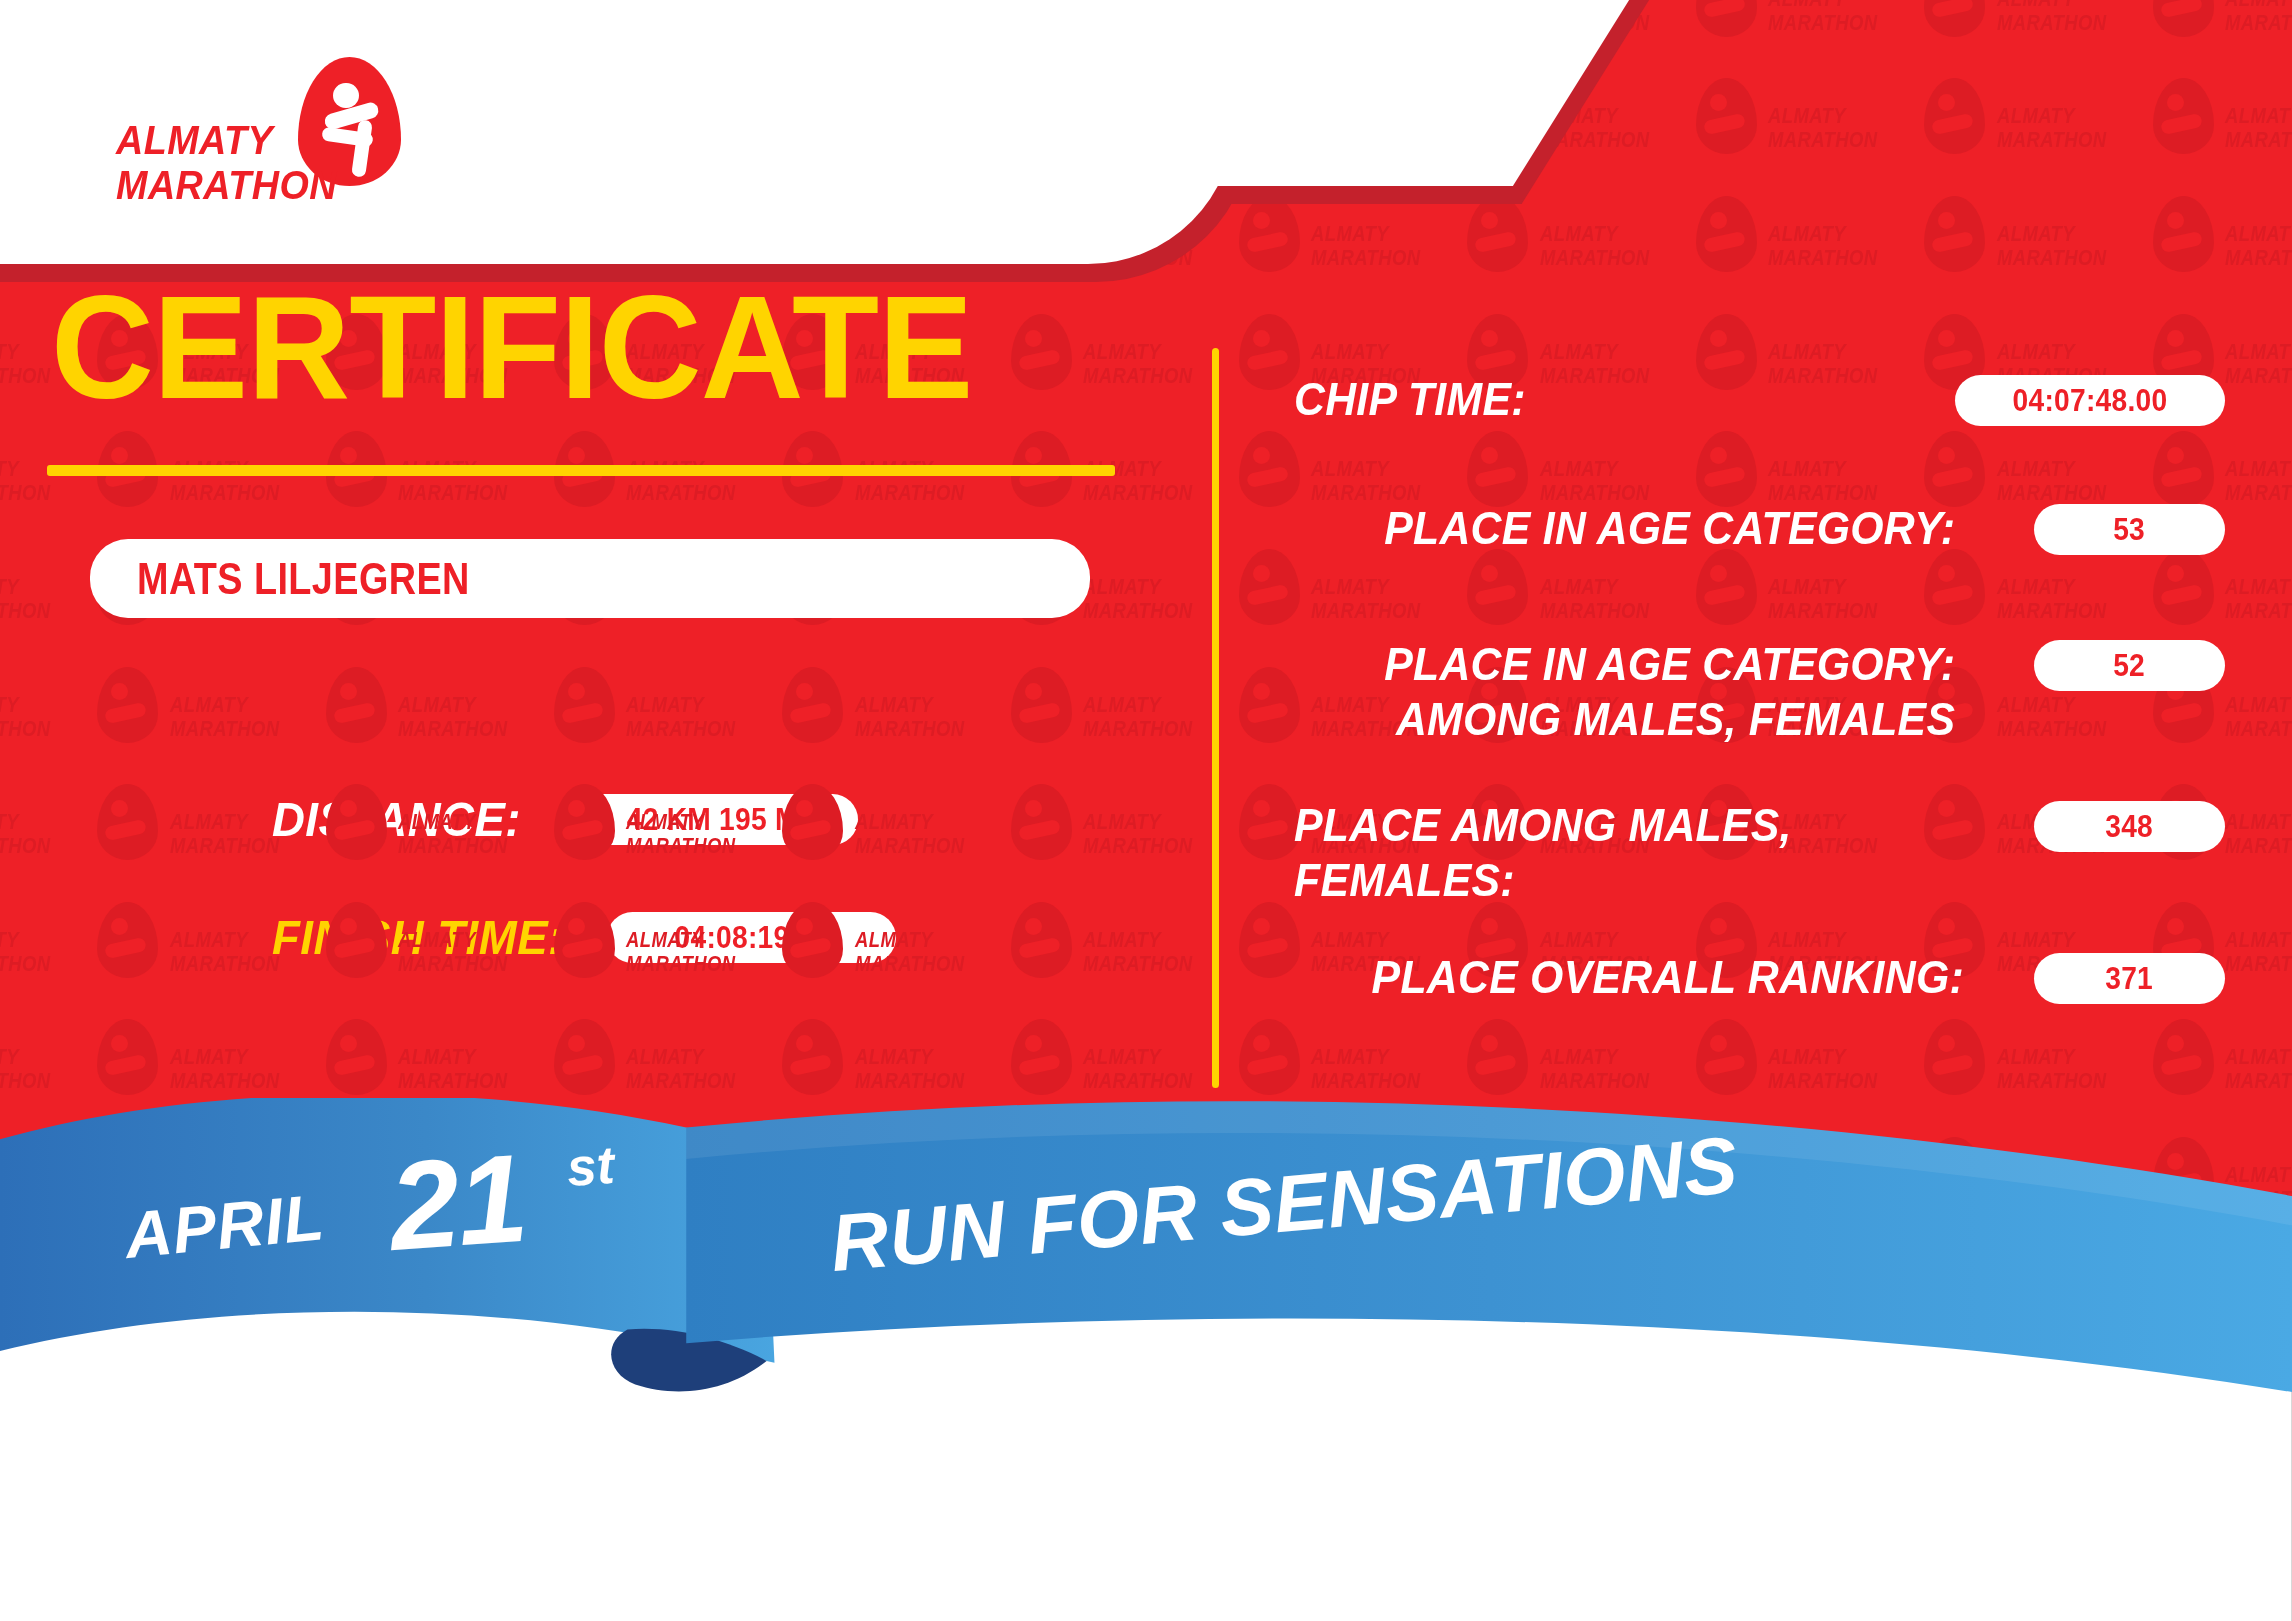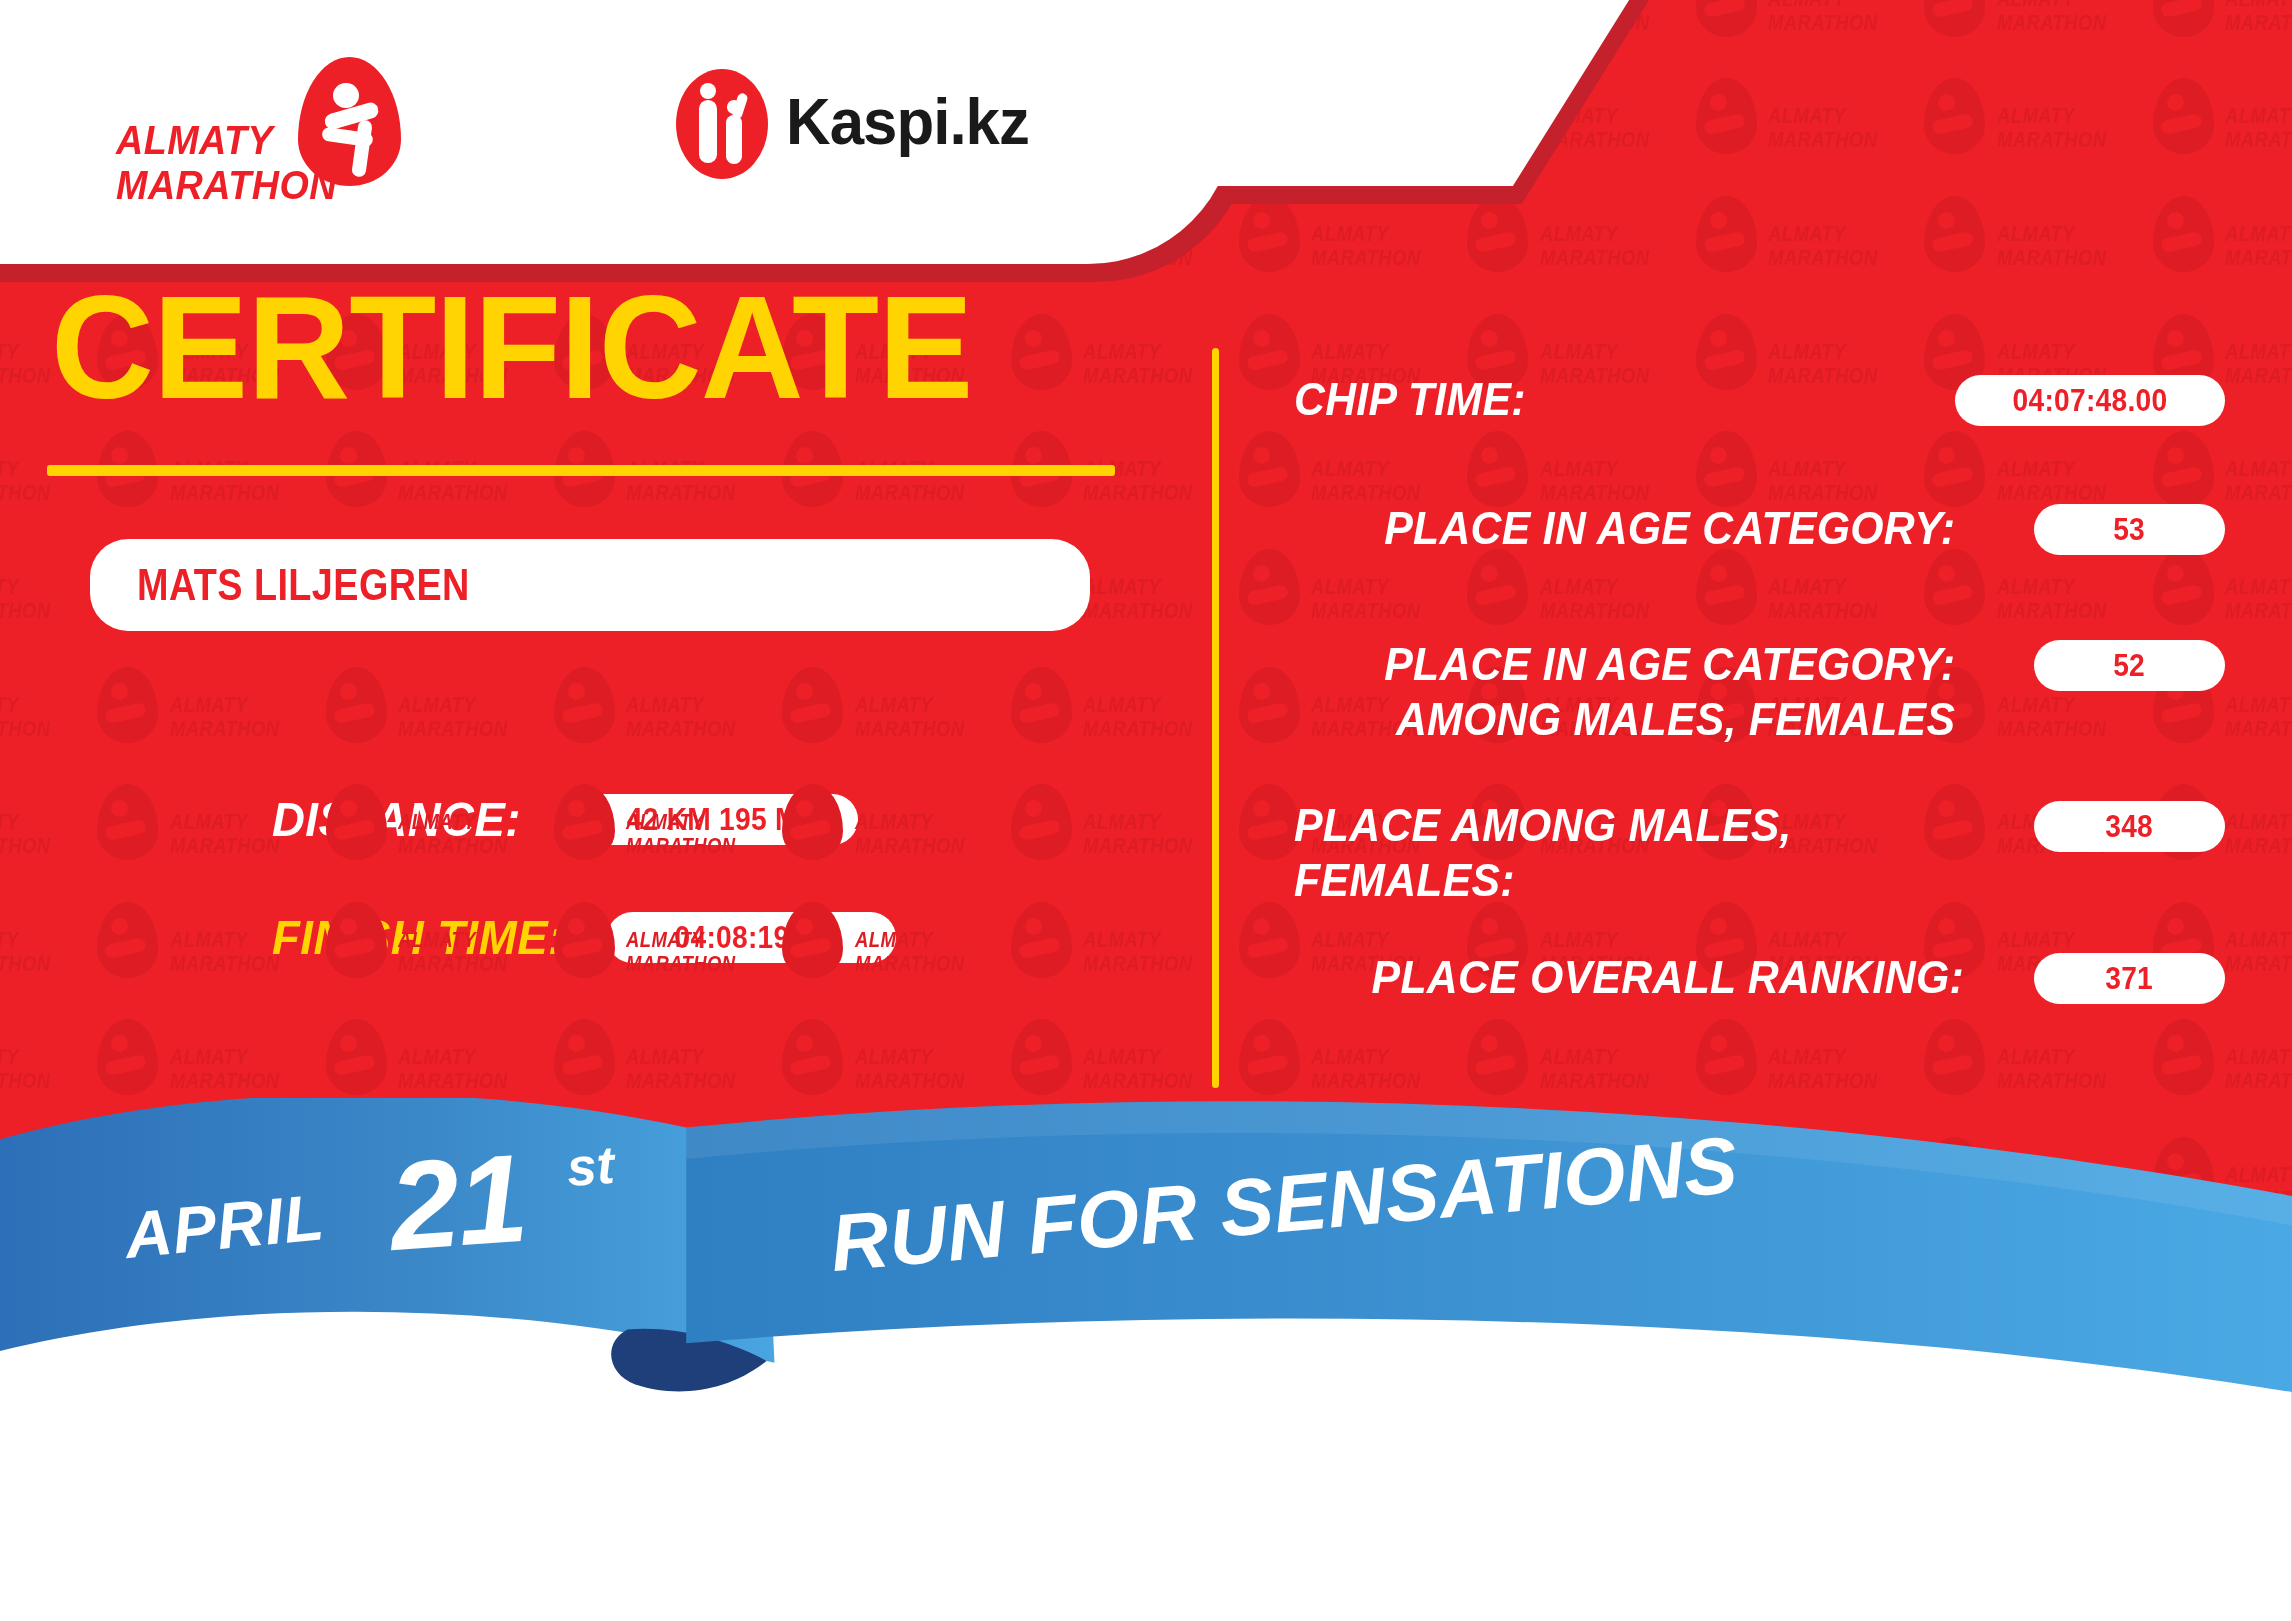--- a/index.html
+++ b/index.html
@@ -213,21 +213,21 @@
   }
   .cert-underline {
     position:absolute; left:47px; top:191px;
     width:1068px; height:10.8px;
     background:#ffd400;
     border-radius:2.9px;
   }
 
   .name-pill {
     position:absolute; left:90px; top:265px;
-    width:1000px; height:92px;
+    width:1000px; height:79px;
     background:#ffffff;
     border-radius:38px;
     display:flex; align-items:center;
   }
   .name-text {
     margin-left:47px;
     color:#ee2027;
     font-weight:bold;
     font-size:45px;
     letter-spacing:0.5px;
@@ -1205,30 +1205,20 @@
     <div class="am-logo">
       <div class="am-drop">
         <span class="head"></span>
           <span class="arm"></span>
         <span class="leg"></span>
           <span class="leg2"></span>
       </div>
       <div class="am-word"><span>ALMATY</span><br><span>MARATHON</span></div>
     </div>
 
-    <div class="kaspi">
-      <div class="kaspi-mark">
-        <span class="p1"></span>
-          <span class="p1b"></span>
-        <span class="p2"></span>
-          <span class="p2b"></span>
-          <span class="p2arm"></span>
-      </div>
-      <div class="kaspi-word">Kaspi.kz</div>
-    </div>
   </div>
 
   <div class="left-col">
     <div class="cert-title">CERTIFICATE</div>
     <div class="cert-underline"></div>
 
     <div class="name-pill">
       <div class="name-text">MATS LILJEGREN</div>
     </div>
   </div>

